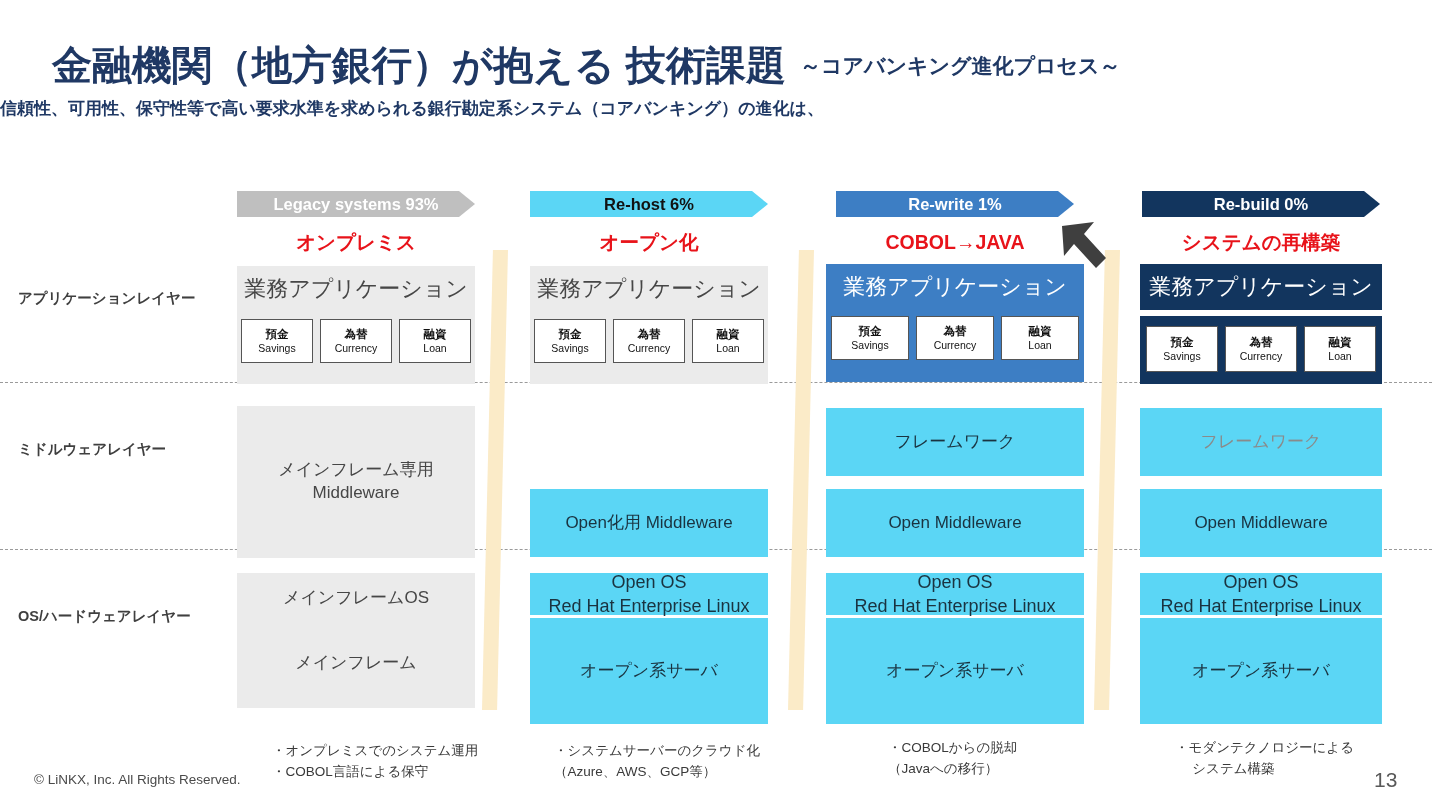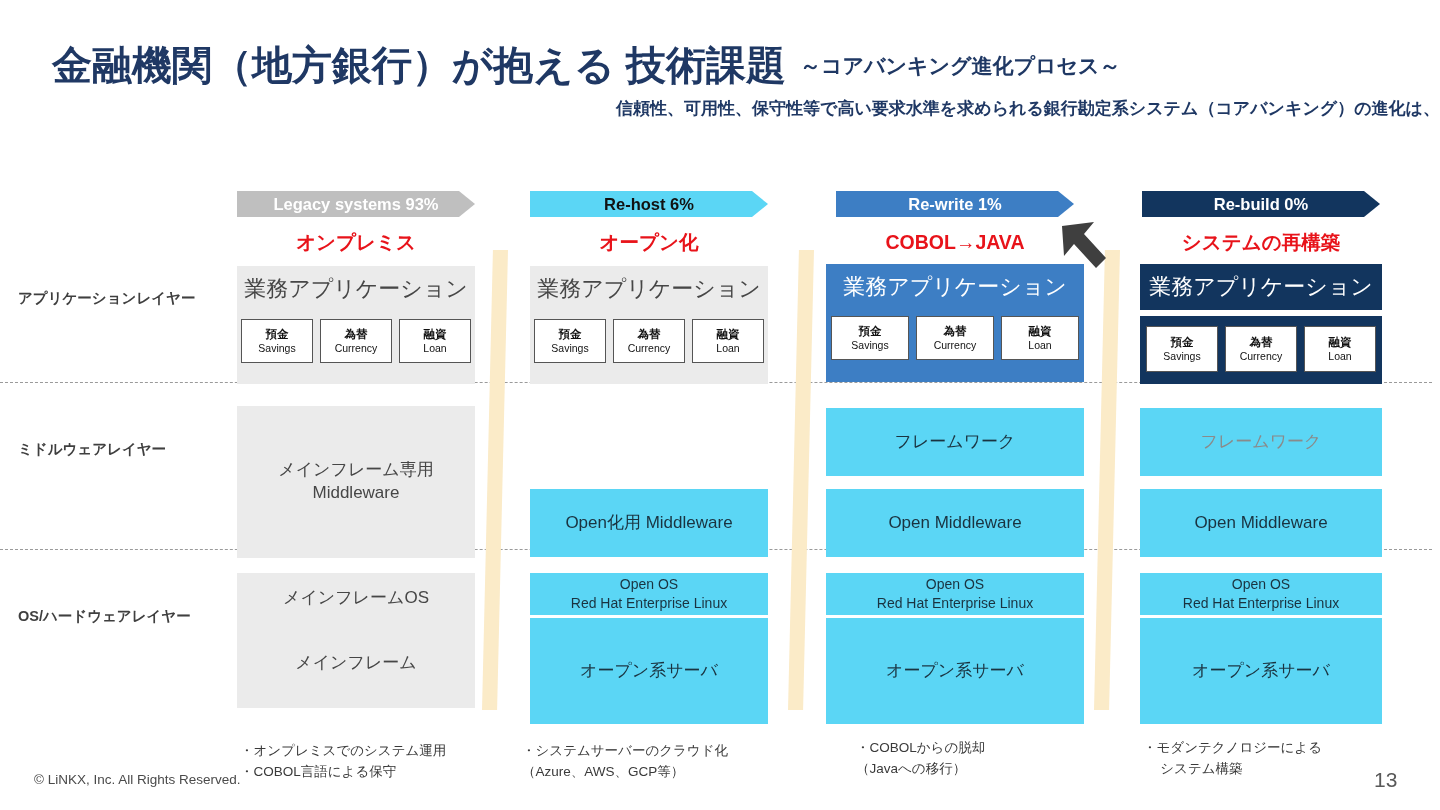--- a/index.html
+++ b/index.html
@@ -14,21 +14,21 @@
   .main-title{
     position:absolute;left:52px;top:38px;
     font-size:40px;font-weight:bold;color:#1F3864;letter-spacing:0px;
     white-space:nowrap;
   }
   .sub-title{
     position:absolute;left:800px;top:52px;
     font-size:21px;font-weight:bold;color:#1F3864;white-space:nowrap;
   }
   .lead-line{
-    position:absolute;width:1440px;text-align:right;
+    position:absolute;width:1440px;text-align:left;
     font-size:17px;font-weight:bold;color:#1F3864;white-space:nowrap;
   }
   .lead1{top:97px;}
   .lead2{top:124px;}
 
   
   .row-label{
     position:absolute;left:18px;
     font-size:14.5px;font-weight:bold;color:#3F3F3F;white-space:nowrap;
   }
@@ -64,38 +64,39 @@
   .blk{
     position:absolute;box-sizing:border-box;
     display:flex;align-items:center;justify-content:center;
     text-align:center;font-size:17px;line-height:1.35;
   }
   .blk.gray{background:#EBEBEB;color:#464646;}
   .blk.cyan{background:#5BD6F5;color:#1a3340;}
   .blk.blue{background:#3D7EC4;color:#ffffff;}
   .blk.navy{background:#12355E;color:#ffffff;}
   .blk.graytext{color:#8a8a8a;}
-  .blk.small{font-size:14px;}
+  .blk.small{font-size:18px;}
 
   .apptitle{font-size:22px;}
 
   
   .mods{position:absolute;display:flex;justify-content:center;gap:7px;}
   .mod{
     box-sizing:border-box;background:#ffffff;border:1.3px solid #555;
     display:flex;flex-direction:column;align-items:center;justify-content:center;
     line-height:1.15;
   }
   .mod .jp{font-size:11.5px;font-weight:bold;color:#111;}
   .mod .en{font-size:10.5px;color:#111;}
 
   
   .caption{
     position:absolute;font-size:13.5px;color:#3a3a3a;line-height:1.55;
     white-space:nowrap;
+    margin-left:32px;
   }
 
   
   .wedge{position:absolute;top:250px;height:460px;width:26px;pointer-events:none;}
   .wedge i{
     display:block;width:100%;height:100%;background:#FBEBC8;
     clip-path:polygon(42% 0, 100% 0, 58% 100%, 0 100%);
   }
 
   

